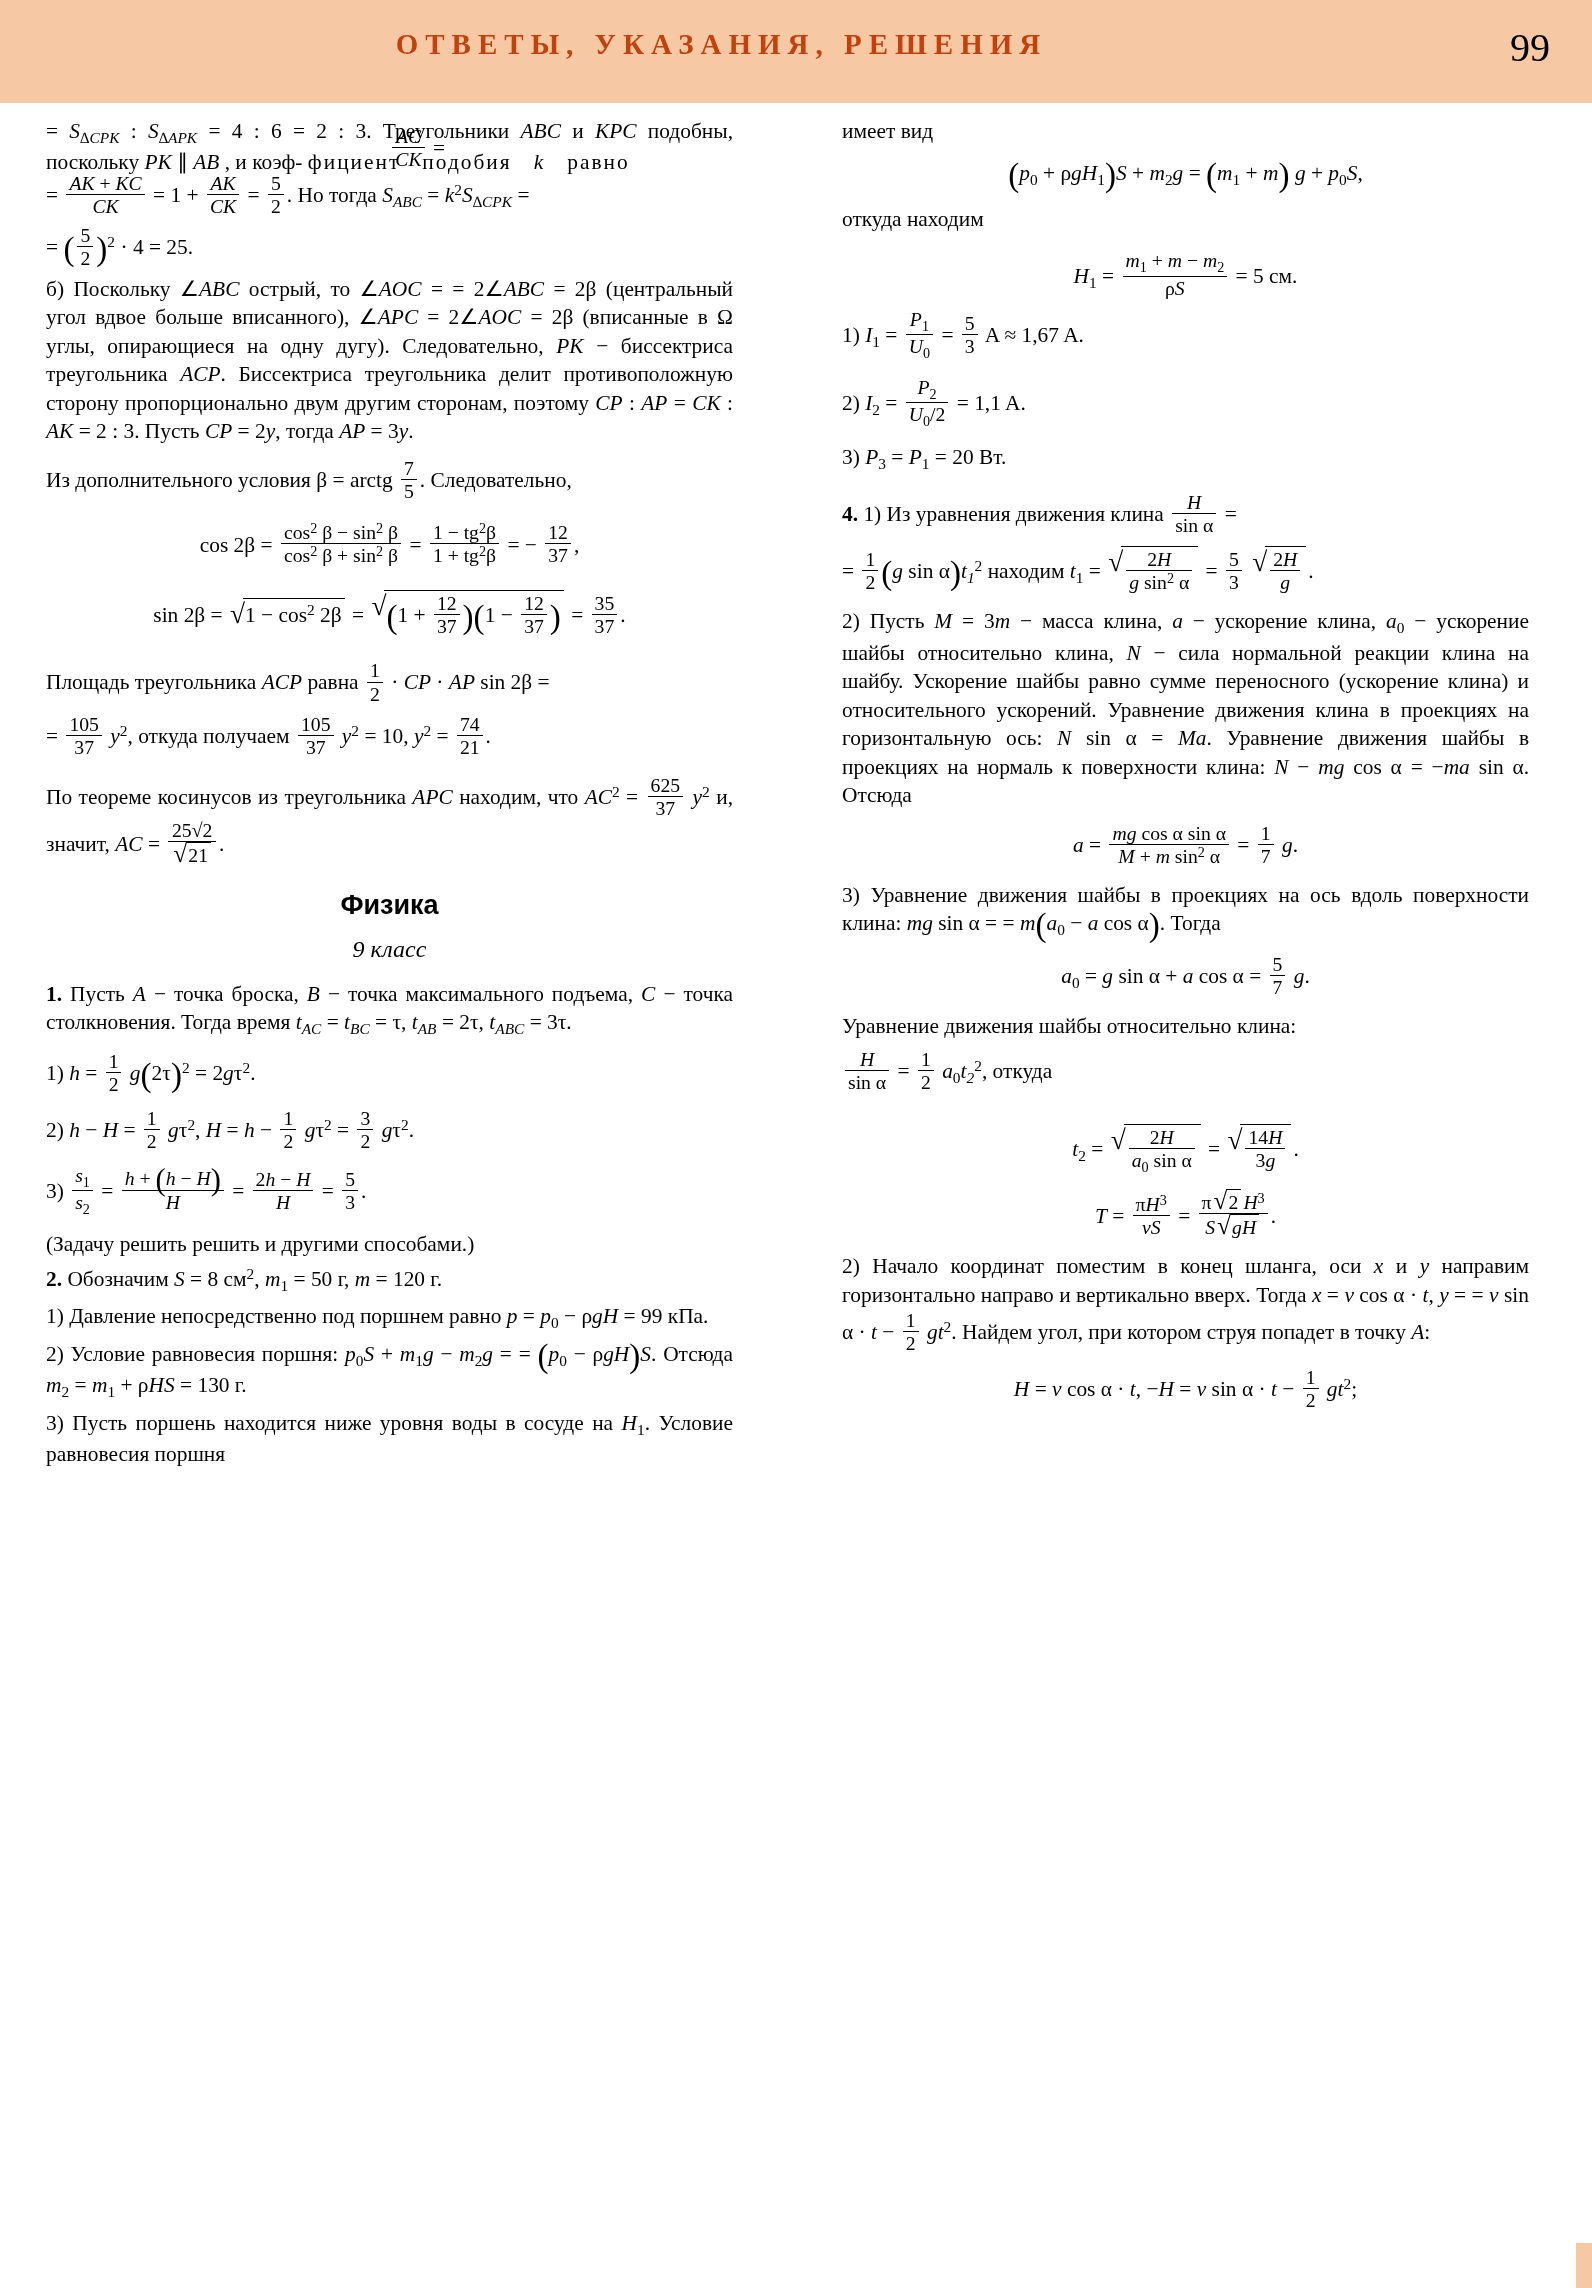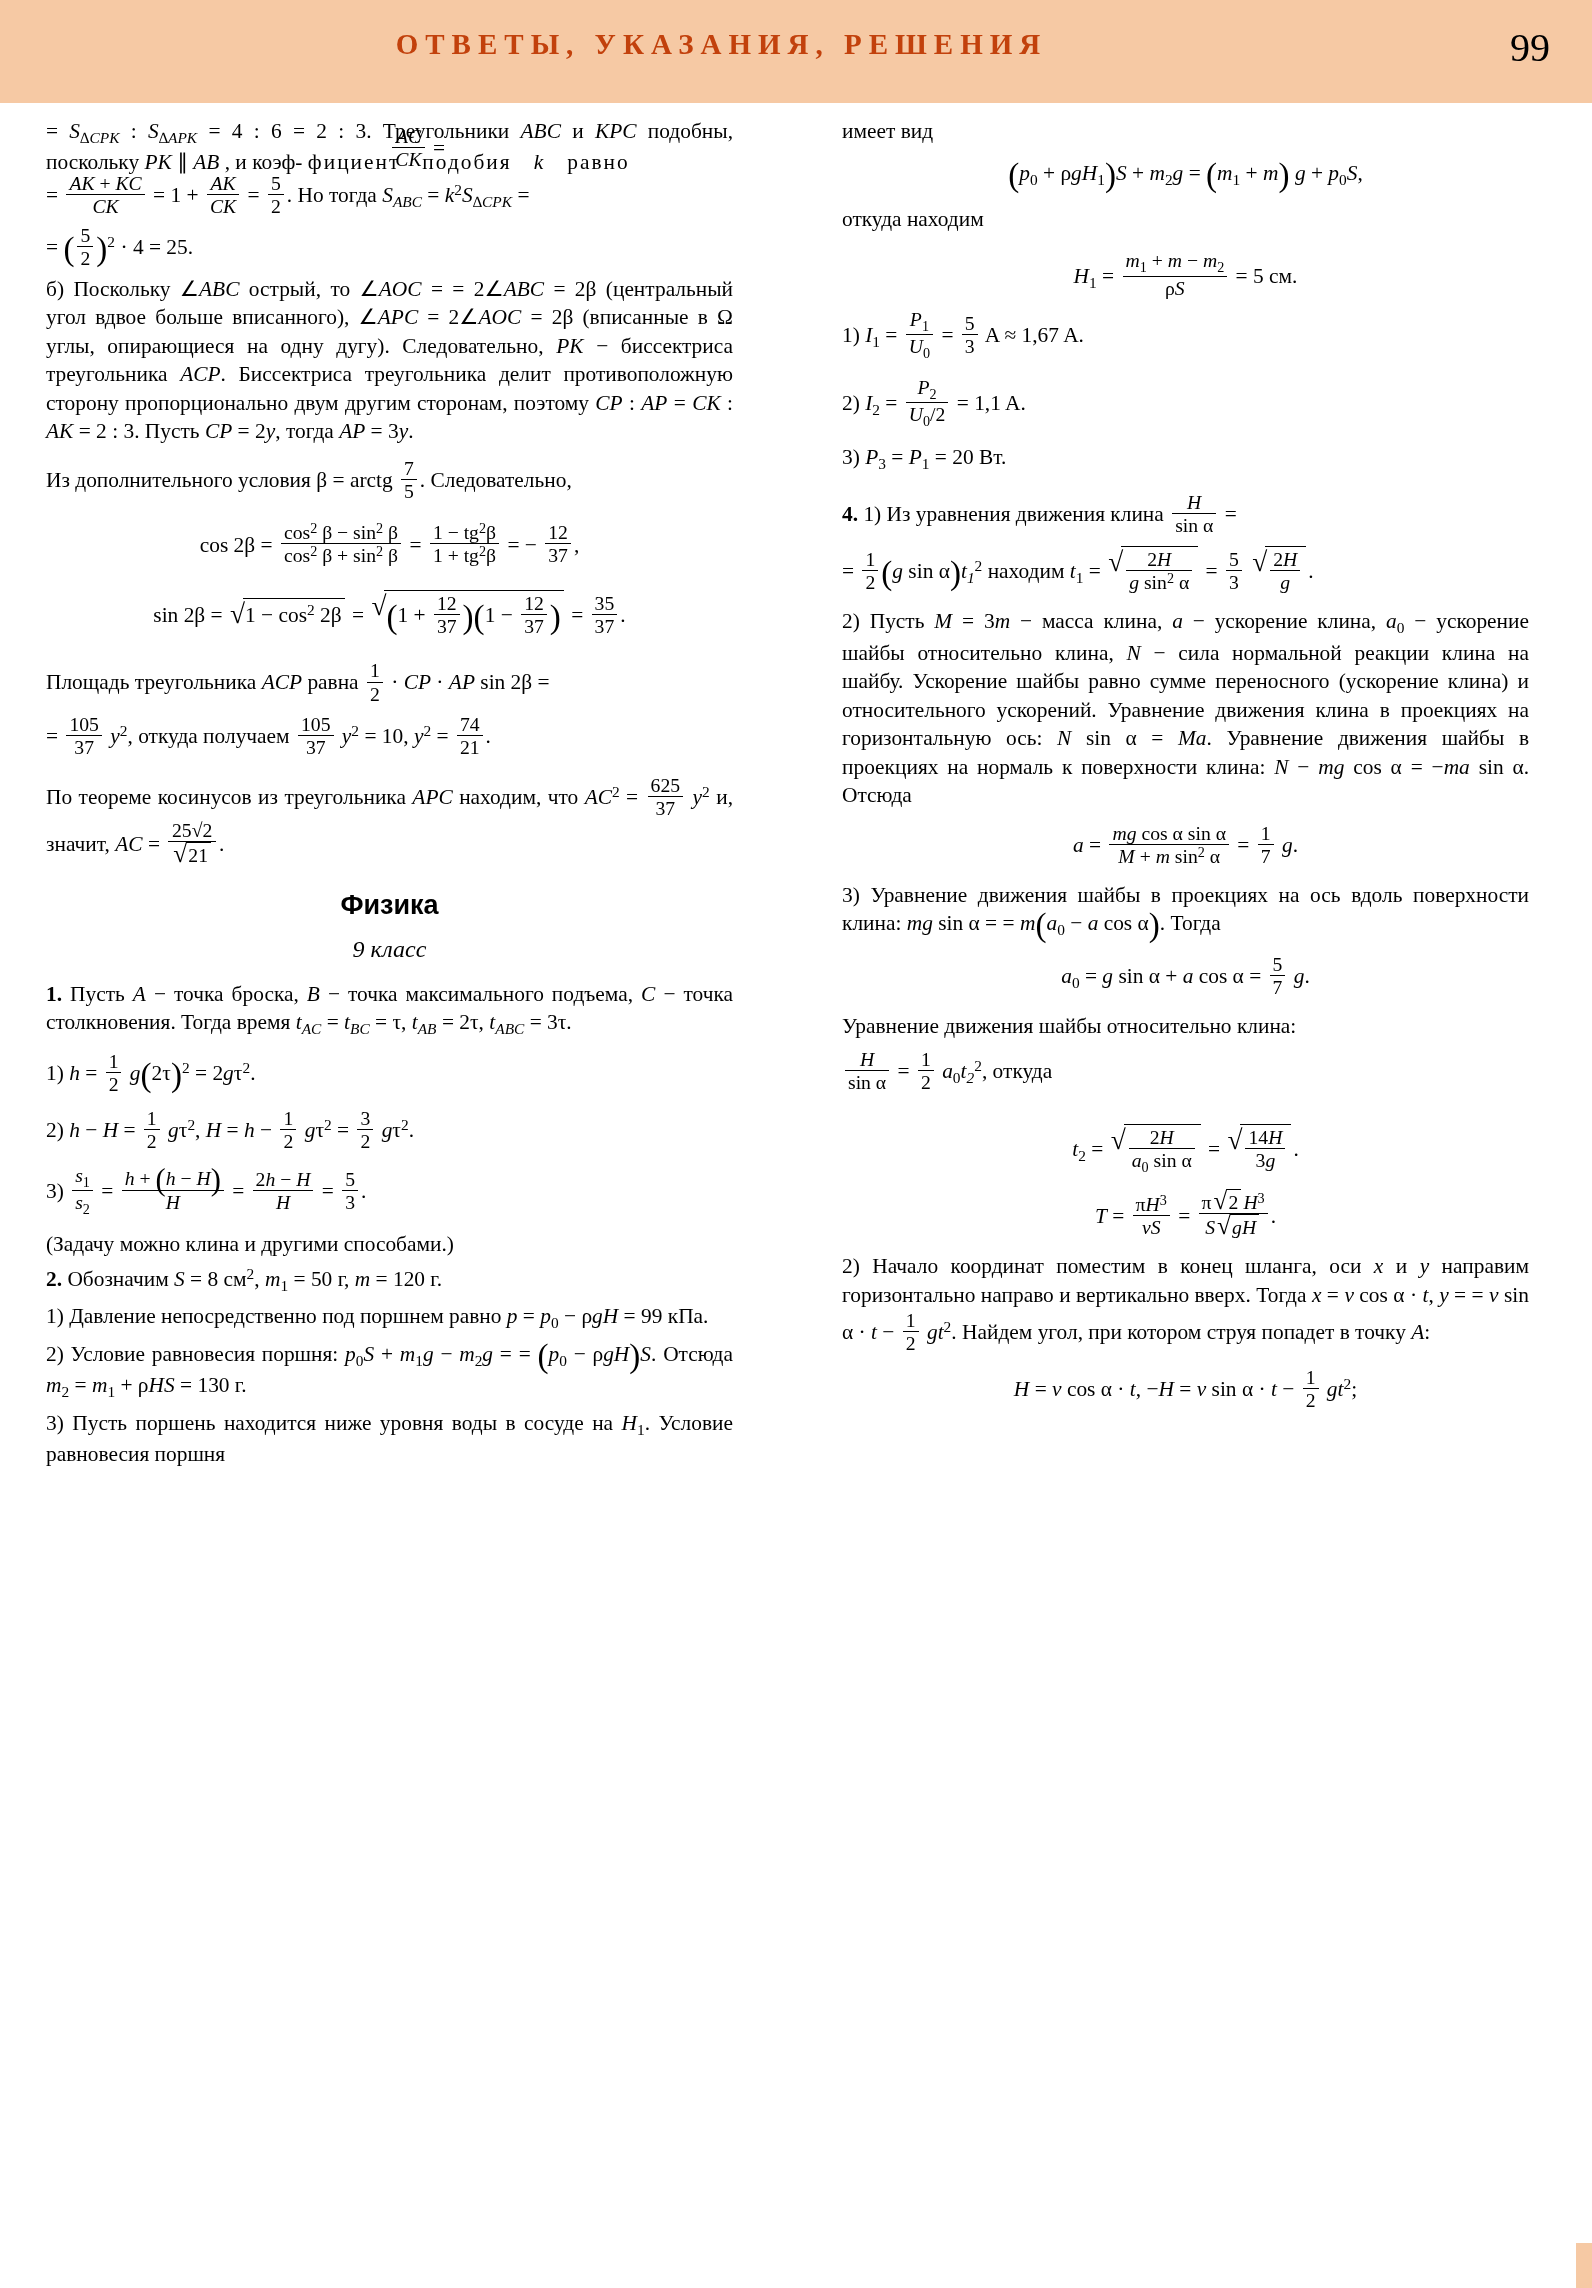--- a/index.html
+++ b/index.html
@@ -224,21 +224,21 @@
     </p>
 
     <p style="margin-top:12px;">
       3) <span class="frac"><span class="num"><span class="m">s</span><span class="subn">1</span></span><span class="den"><span class="m">s</span><span class="subn">2</span></span></span>
       = <span class="frac"><span class="num"><span class="m">h</span> + <span class="paren-big">(</span><span class="m">h</span> − <span class="m">H</span><span class="paren-big">)</span></span><span class="den"><span class="m">H</span></span></span>
       = <span class="frac"><span class="num">2<span class="m">h</span> − <span class="m">H</span></span><span class="den"><span class="m">H</span></span></span>
       = <span class="frac"><span class="num">5</span><span class="den">3</span></span>.
     </p>
 
     <p style="margin-top:12px;">
-      (Задачу можно клина и другими способами.)
+      (Задачу решить решить и другими способами.)
     </p>
 
     <p>
       <span class="bf">2.</span> Обозначим <span class="m">S</span> = 8 см<span class="sup">2</span>, <span class="m">m</span><span class="subn">1</span> = 50 г, <span class="m">m</span> = 120 г.
     </p>
 
     <p>
       1) Давление непосредственно под поршнем равно <span class="m">p</span> = <span class="m">p</span><span class="subn">0</span> − ρ<span class="m">gH</span> = 99 кПа.
     </p>
 

